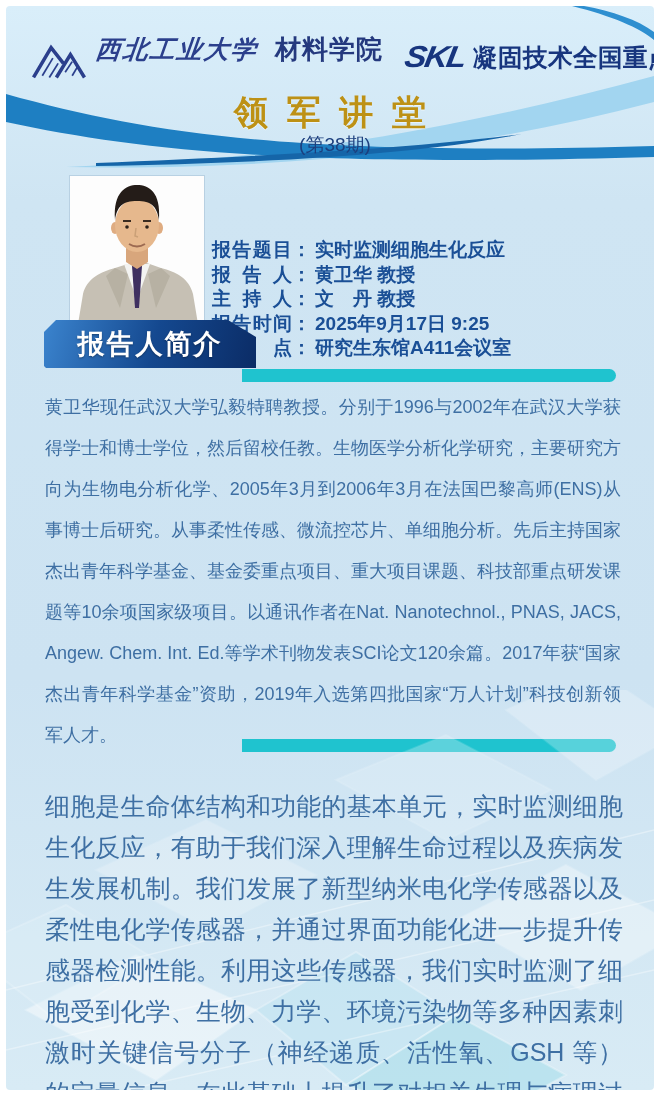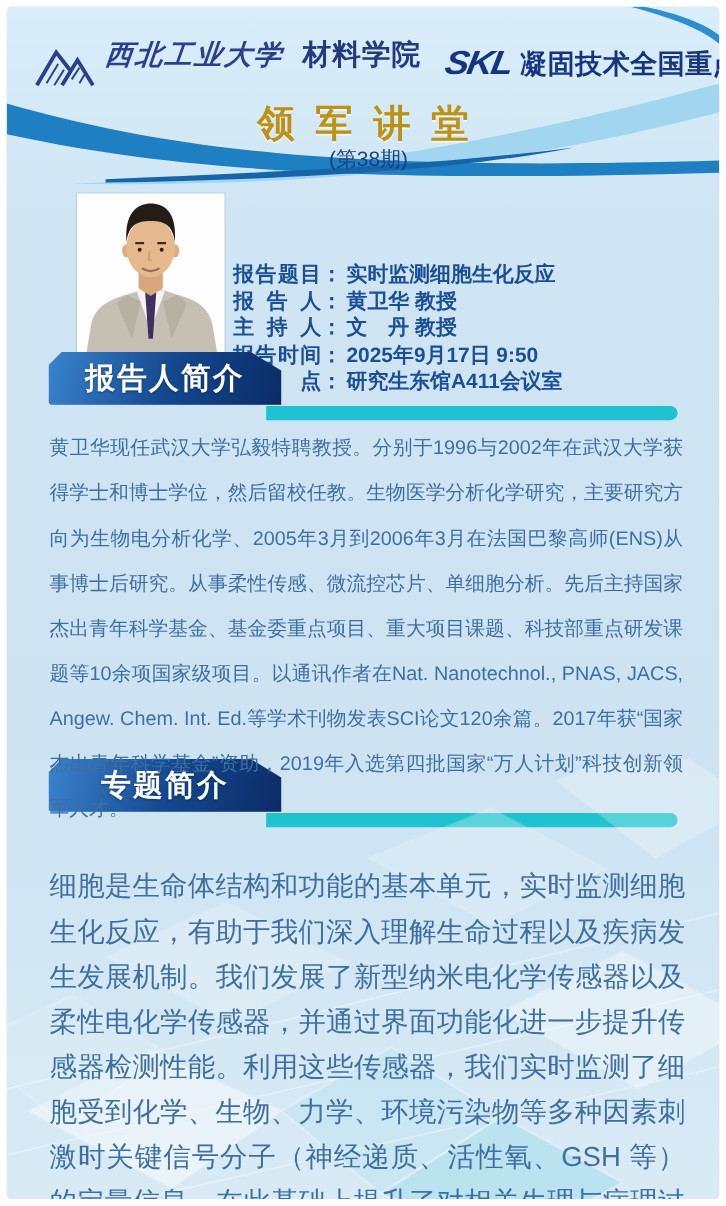--- a/index.html
+++ b/index.html
@@ -136,43 +136,40 @@
         <span>黄卫华 教授</span>
     </div>
     <div class="info-row">
       <span class="lbl">主持人</span>
         <span class="colon">：</span>
         <span>文　丹 教授</span>
     </div>
     <div class="info-row">
       <span class="lbl">报告时间</span>
         <span class="colon">：</span>
-        <span>2025年9月17日 9:50</span>
+        <span>2025年9月17日 9:25</span>
     </div>
     <div class="info-row">
       <span class="lbl">地点</span>
         <span class="colon">：</span>
         <span>研究生东馆A411会议室</span>
     </div>
   </div>
 
   <div class="banner" style="top:314px;">
     <div class="bar"></div>
     <div class="plaque">
       <span>报告人简介</span>
     </div>
   </div>
 
   <div class="bio-text">黄卫华现任武汉大学弘毅特聘教授。分别于1996与2002年在武汉大学获得学士和博士学位，然后留校任教。生物医学分析化学研究，主要研究方向为生物电分析化学、2005年3月到2006年3月在法国巴黎高师(ENS)从事博士后研究。从事柔性传感、微流控芯片、单细胞分析。先后主持国家杰出青年科学基金、基金委重点项目、重大项目课题、科技部重点研发课题等10余项国家级项目。以通讯作者在Nat. Nanotechnol., PNAS, JACS, Angew. Chem. Int. Ed.等学术刊物发表SCI论文120余篇。2017年获“国家杰出青年科学基金”资助，2019年入选第四批国家“万人计划”科技创新领军人才。</div>
 
   <div class="banner" style="top:684px;">
     <div class="bar"></div>
-    <div class="plaque">
-      <span>专题简介</span>
-    </div>
   </div>
 
   <div class="topic-text">细胞是生命体结构和功能的基本单元，实时监测细胞生化反应，有助于我们深入理解生命过程以及疾病发生发展机制。我们发展了新型纳米电化学传感器以及柔性电化学传感器，并通过界面功能化进一步提升传感器检测性能。利用这些传感器，我们实时监测了细胞受到化学、生物、力学、环境污染物等多种因素刺激时关键信号分子（神经递质、活性氧、GSH 等）的定量信息，在此基础上提升了对相关生理与病理过程（神经退行性疾病、肺损伤等）的认识水平。</div>
 
   <svg class="poly-bg" viewBox="0 0 648 400" preserveAspectRatio="none">
     <g stroke="#ffffff" stroke-opacity="0.45" stroke-width="2">
       <polygon points="20,320 130,265 250,320 150,390" fill="#ffffff" opacity="0.45"></polygon>
       <polygon points="250,320 350,262 450,325 340,395" fill="#bfe4f2" opacity="0.55"></polygon>
       <polygon points="450,230 560,175 680,240 575,300" fill="#ffffff" opacity="0.35"></polygon>
       <polygon points="340,395 450,325 560,385 460,440" fill="#a5dde9" opacity="0.55"></polygon>

